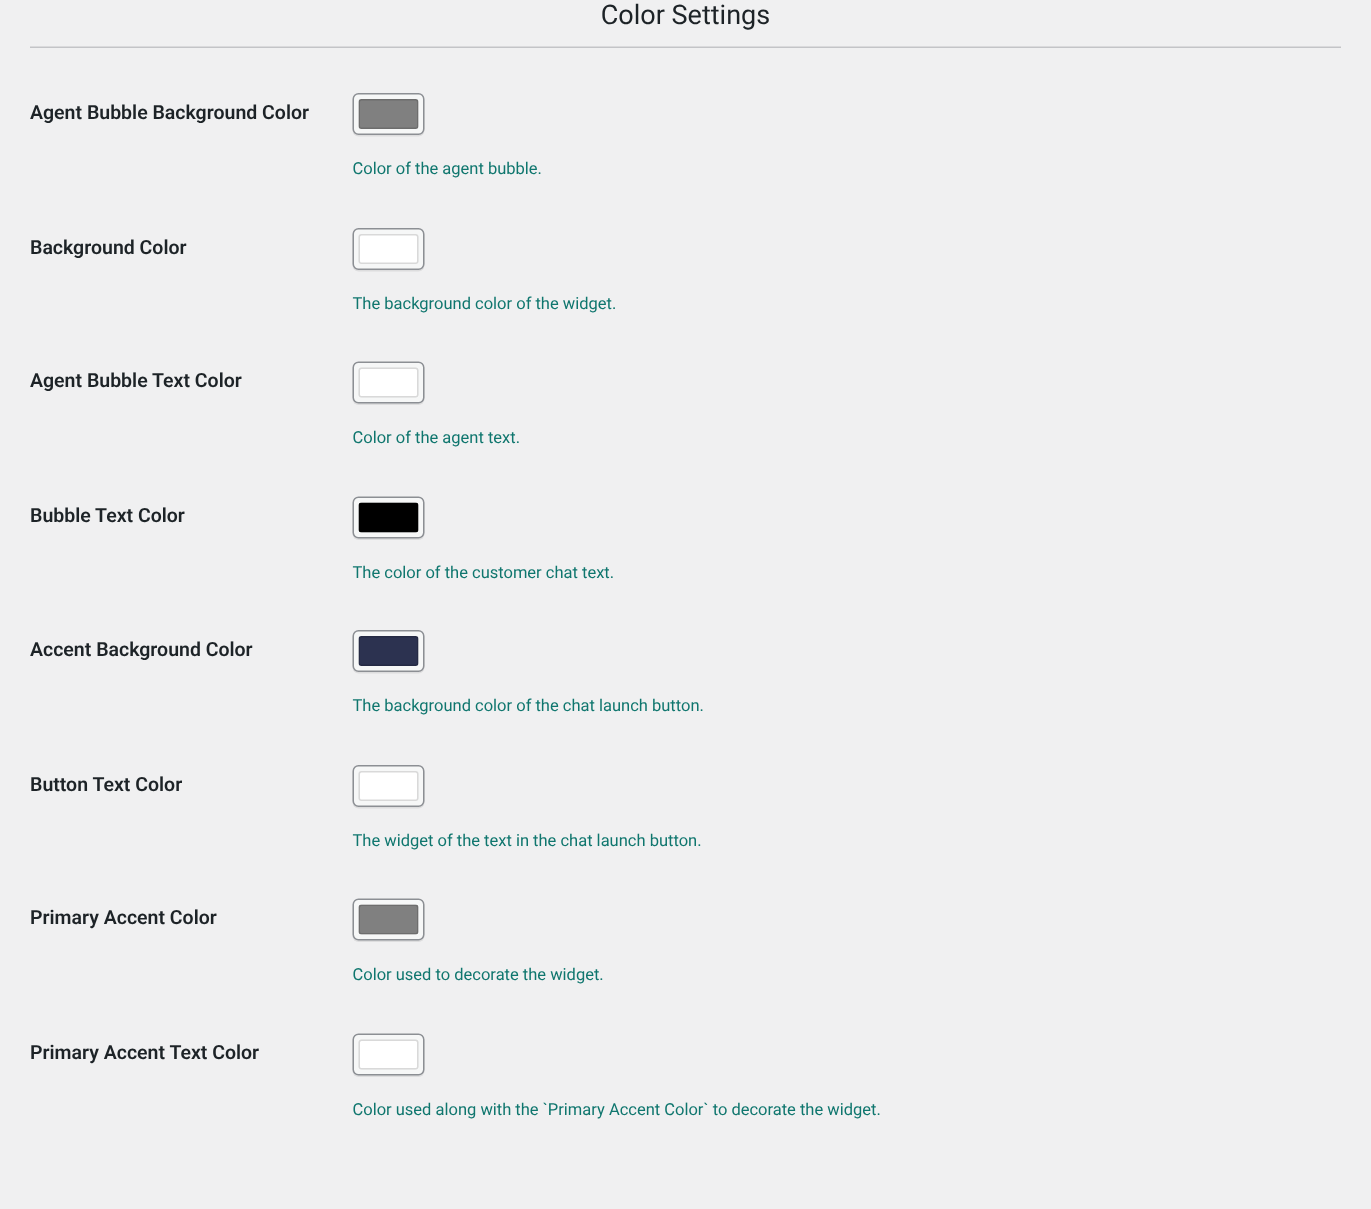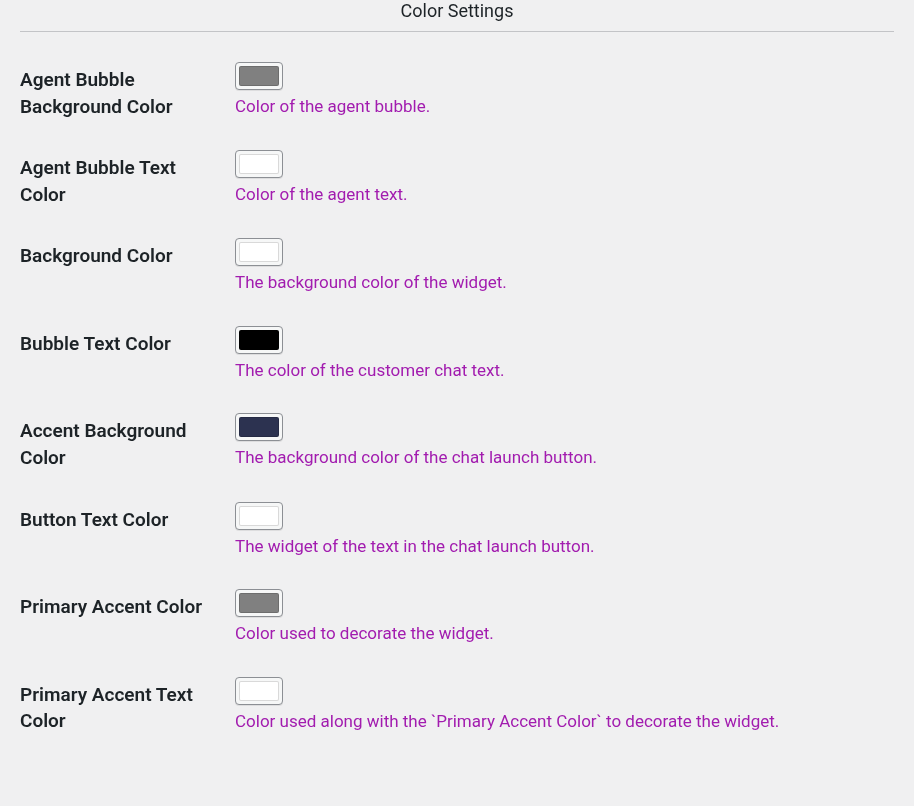--- a/index.html
+++ b/index.html
@@ -40,21 +40,21 @@
     }
     
     .settings-label-cell {
       width: 215px;
       padding: 15px 10px 20px 0;
       vertical-align: top;
     }
     
     .settings-label {
       font-weight: 600;
-      font-size: 19px;
+      font-size: 13px;
       color: #1d2327;
       line-height: 1.4;
     }
     
     .settings-value-cell {
       padding: 10px 10px 20px 0;
       vertical-align: top;
     }
     
     .color-button {
@@ -71,45 +71,45 @@
     
     .color-swatch {
       display: block;
       width: 100%;
       height: 100%;
       border-radius: 2px;
       border: 1px solid rgba(0,0,0,0.15);
     }
     
     .settings-description {
-      font-size: 17px;
-      color: #a21caf;
-      margin-top: 4px;
+      font-size: 11px;
+      color: #0f766e;
+      margin-top: 15px;
       line-height: 1.5;
     }
   </style>
 </head>
 <body>
 
 <div class="settings-container">
   <h2 class="section-header">Color Settings</h2>
 
   <table class="settings-table">
     <tbody id="settings-tbody">
     <tr class="settings-row">
           <td class="settings-label-cell"><label class="settings-label">Agent Bubble Background Color</label></td>
           <td class="settings-value-cell"><button class="color-button" type="button"><span class="color-swatch" style="background-color: rgb(128, 128, 128);"></span></button><p class="settings-description">Color of the agent bubble.</p></td>
         </tr>
         <tr class="settings-row">
+          <td class="settings-label-cell"><label class="settings-label">Background Color</label></td>
+          <td class="settings-value-cell"><button class="color-button" type="button"><span class="color-swatch" style="background-color: rgb(255, 255, 255);"></span></button><p class="settings-description">The background color of the widget.</p></td>
+        </tr>
+        <tr class="settings-row">
           <td class="settings-label-cell"><label class="settings-label">Agent Bubble Text Color</label></td>
           <td class="settings-value-cell"><button class="color-button" type="button"><span class="color-swatch" style="background-color: rgb(255, 255, 255);"></span></button><p class="settings-description">Color of the agent text.</p></td>
-        </tr>
-        <tr class="settings-row">
-          <td class="settings-label-cell"><label class="settings-label">Background Color</label></td>
-          <td class="settings-value-cell"><button class="color-button" type="button"><span class="color-swatch" style="background-color: rgb(255, 255, 255);"></span></button><p class="settings-description">The background color of the widget.</p></td>
         </tr>
         <tr class="settings-row">
           <td class="settings-label-cell"><label class="settings-label">Bubble Text Color</label></td>
           <td class="settings-value-cell"><button class="color-button" type="button"><span class="color-swatch" style="background-color: rgb(0, 0, 0);"></span></button><p class="settings-description">The color of the customer chat text.</p></td>
         </tr>
         <tr class="settings-row">
           <td class="settings-label-cell"><label class="settings-label">Accent Background Color</label></td>
           <td class="settings-value-cell"><button class="color-button" type="button"><span class="color-swatch" style="background-color: rgb(44, 50, 80);"></span></button><p class="settings-description">The background color of the chat launch button.</p></td>
         </tr>
         <tr class="settings-row">

